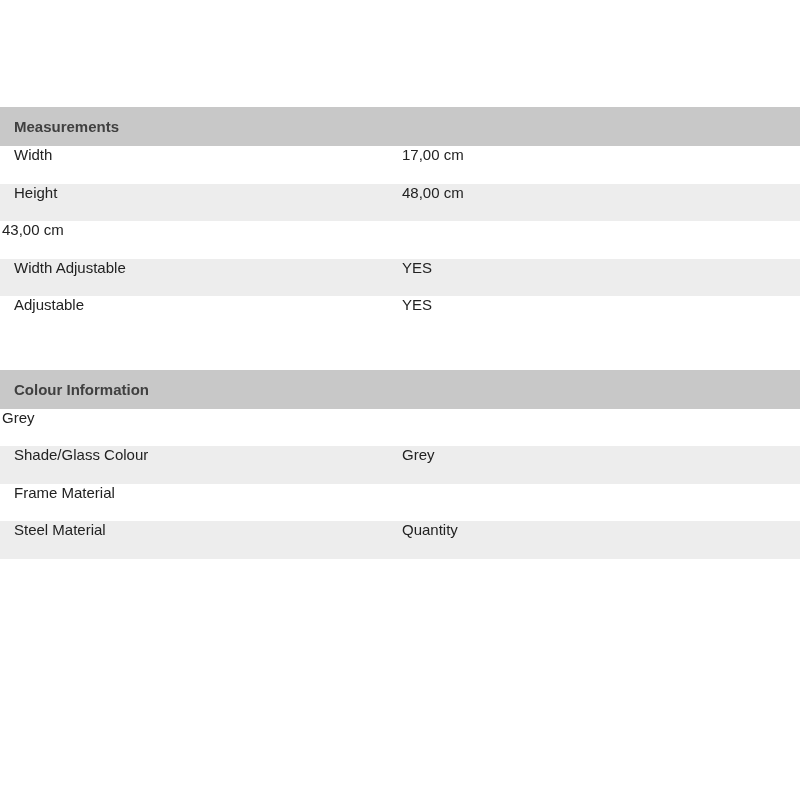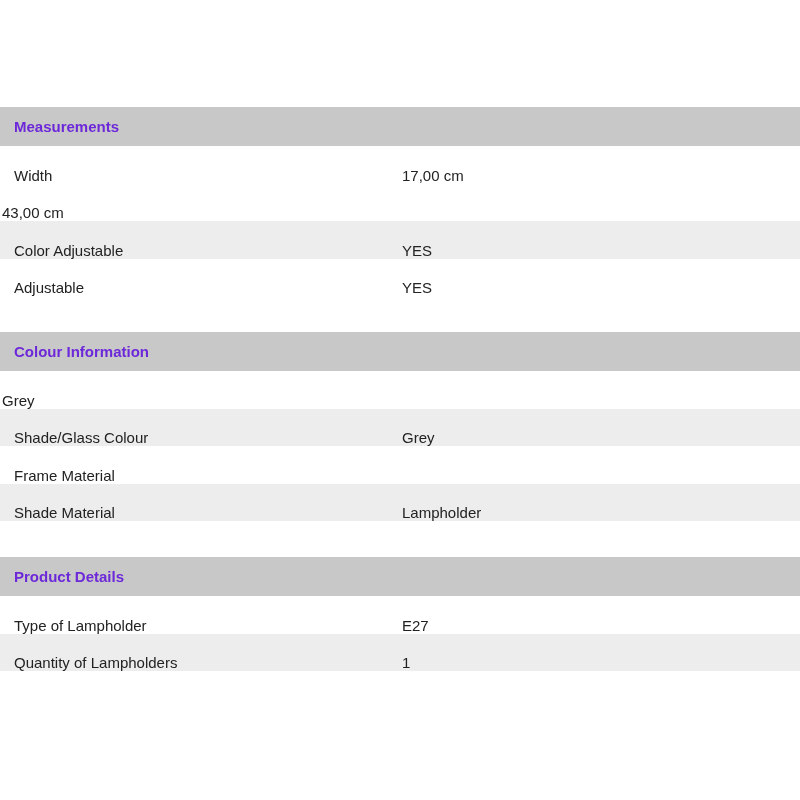--- a/index.html
+++ b/index.html
@@ -16,30 +16,30 @@
     box-sizing: border-box;
     padding: 0;
     background: #ffffff;
     position: relative;
   }
   .section {
     margin: 0;
   }
   .section-header {
     background: #c8c8c8;
-    color: #6d28d9;
+    color: #404040;
     font-weight: bold;
     font-size: 15px;
     line-height: 1;
     padding: 12px 12px 12px 14px;
     box-sizing: border-box;
   }
   .row {
     display: flex;
-    align-items: flex-end;
+    align-items: flex-start;
     box-sizing: border-box;
     height: 37.5px;
     font-size: 15px;
     color: #222222;
   }
   .row.odd  { background: #ffffff; }
   .row.even { background: #ededed; }
   .cell-label {
     width: 400px;
     padding-left: 14px;
@@ -73,25 +73,29 @@
 <div class="page">
 
   <div class="top-gap"></div>
 
   <div class="section">
     <div class="section-header">Measurements</div>
     <div class="row odd">
       <div class="cell-label">Width</div>
       <div class="cell-value">17,00 cm</div>
     </div>
+    <div class="row even">
+      <div class="cell-label">Height</div>
+      <div class="cell-value">48,00 cm</div>
+    </div>
     <div class="row odd">
       <div class="cell-value">43,00 cm</div>
     </div>
     <div class="row even">
-      <div class="cell-label">Color Adjustable</div>
+      <div class="cell-label">Width Adjustable</div>
       <div class="cell-value">YES</div>
     </div>
     <div class="row odd">
       <div class="cell-label">Adjustable</div>
       <div class="cell-value">YES</div>
     </div>
   </div>
 
   <div class="gap"></div>
 
@@ -101,34 +105,23 @@
       <div class="cell-value">Grey</div>
     </div>
     <div class="row even">
       <div class="cell-label">Shade/Glass Colour</div>
       <div class="cell-value">Grey</div>
     </div>
     <div class="row odd">
       <div class="cell-label">Frame Material</div>
     </div>
     <div class="row even">
-      <div class="cell-label">Shade Material</div>
-      <div class="cell-value">Lampholder</div>
+      <div class="cell-label">Steel Material</div>
+      <div class="cell-value">Quantity</div>
     </div>
   </div>
 
   <div class="gap"></div>
 
-  <div class="section">
-    <div class="section-header">Product Details</div>
-    <div class="row odd">
-      <div class="cell-label">Type of Lampholder</div>
-      <div class="cell-value">E27</div>
-    </div>
-    <div class="row even">
-      <div class="cell-label">Quantity of Lampholders</div>
-      <div class="cell-value">1</div>
-    </div>
-  </div>
 
   <div class="bottom-gap"></div>
 
 </div>
 
 </body></html>

